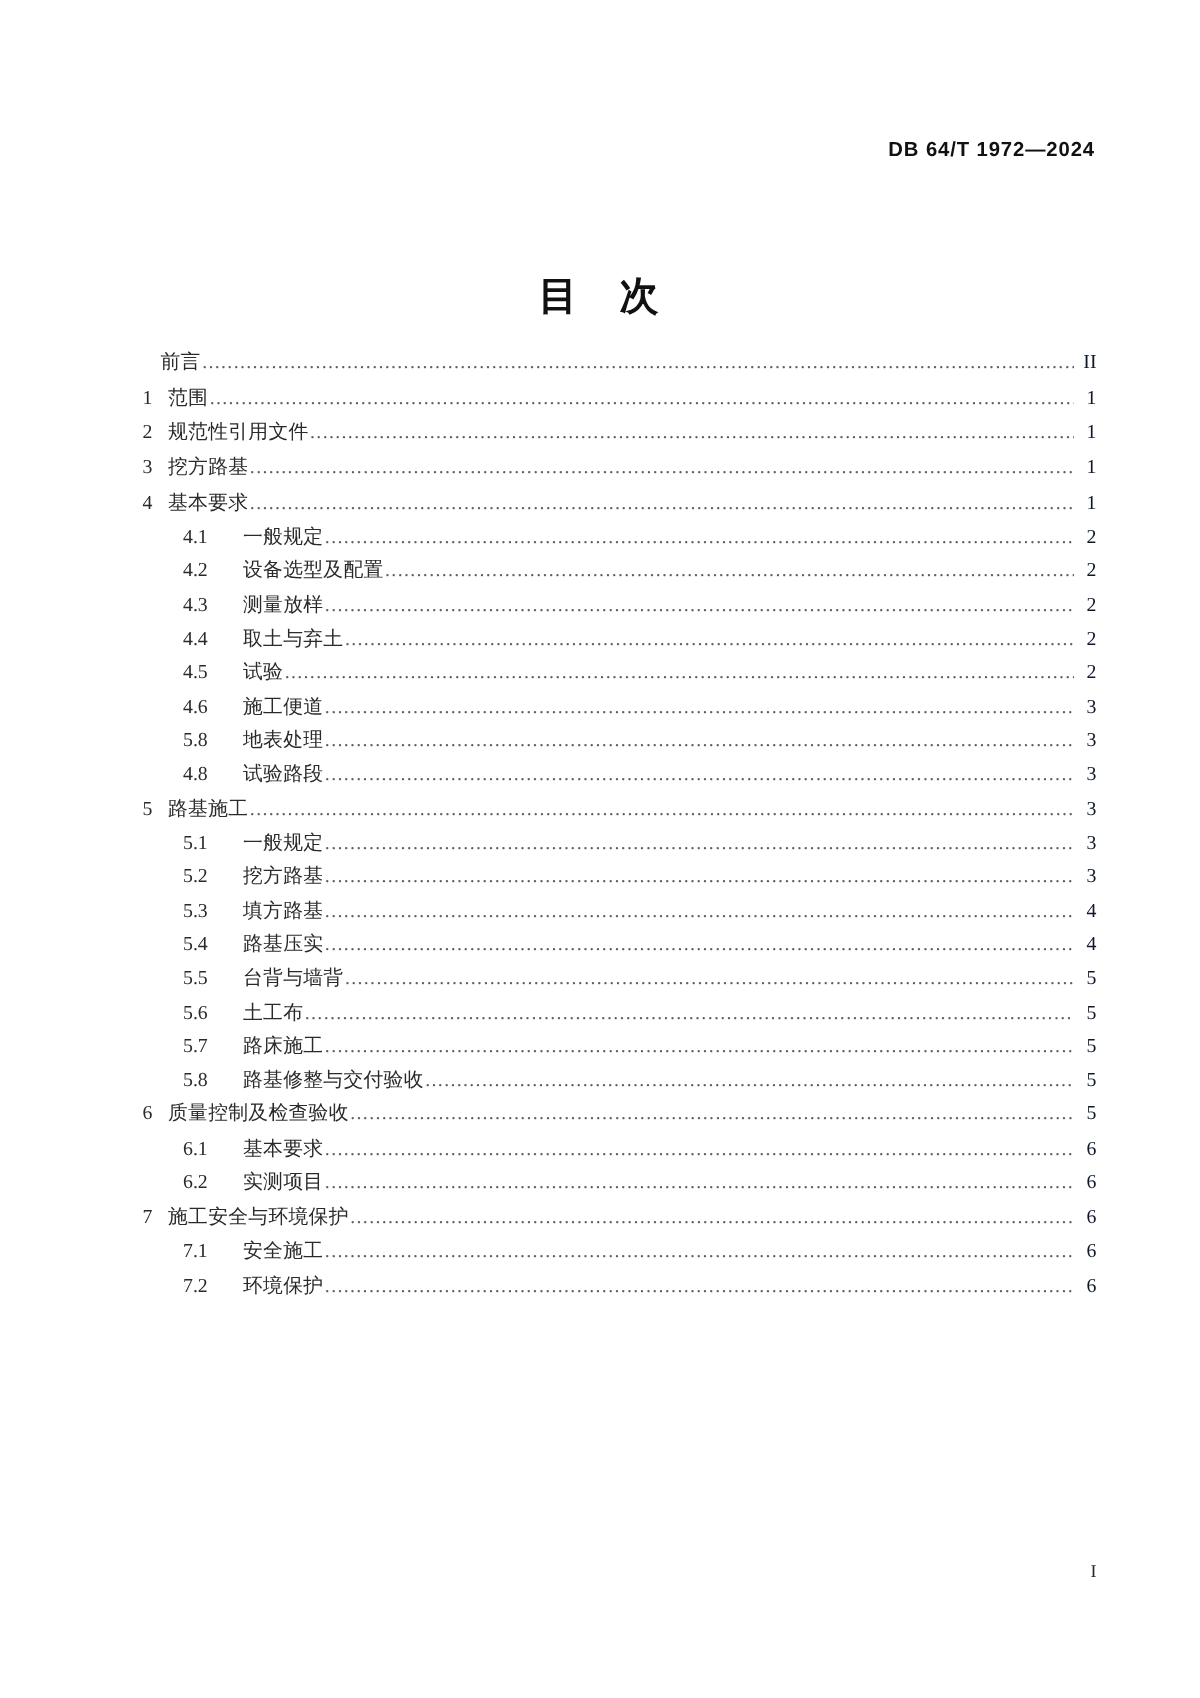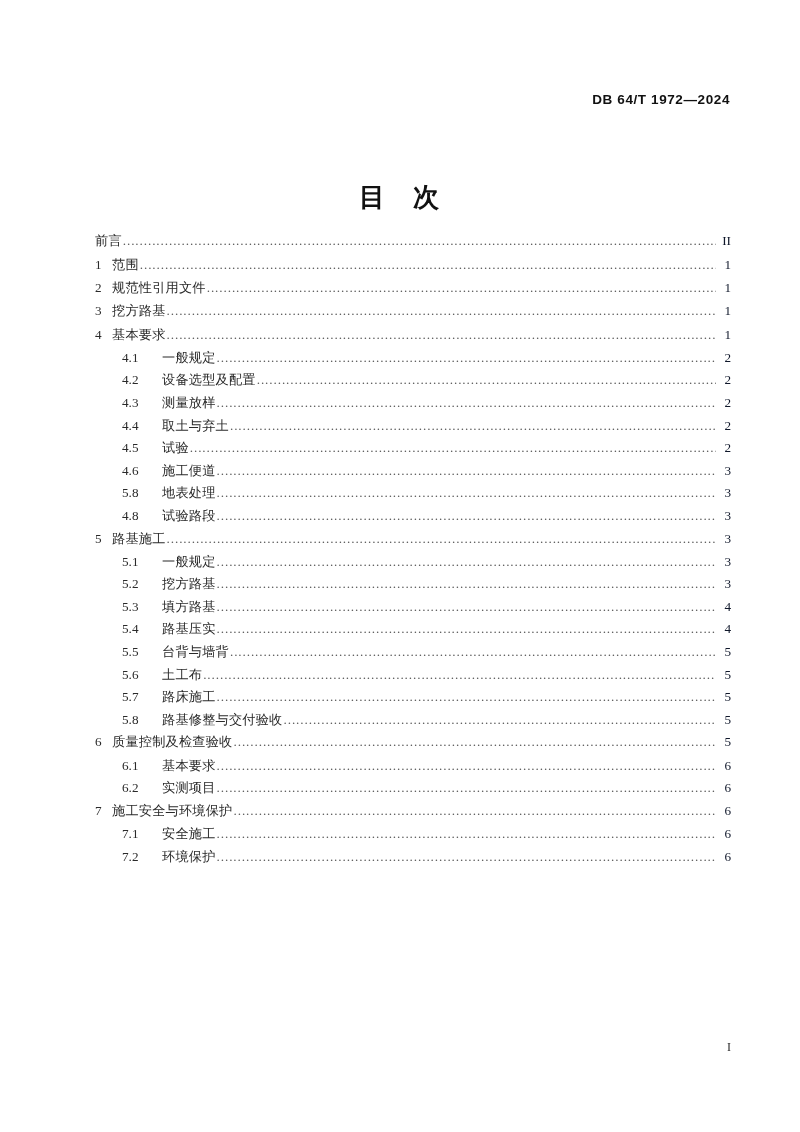--- a/index.html
+++ b/index.html
@@ -88,21 +88,21 @@
   .lvl1 > .num  { width: 17px; }
   .lvl2 > .num  { width: 40px; margin-left: 27px; }
 
   .label {
     flex: 0 0 auto;
     font-family: "DejaVu Serif", "Liberation Serif", serif;
     font-size: 13.2px;
     color: #2a2a2a;
     letter-spacing: 0.2px;
   }
-  .front > .label { margin-left: 0; }
+  .front > .label { margin-left: 12px; }
 
   
   .leader {
     flex: 1 1 auto;
     overflow: hidden;
     margin: 0 1px 0 1px;
     position: relative;
     height: 1em;
   }
   .leader::before {

